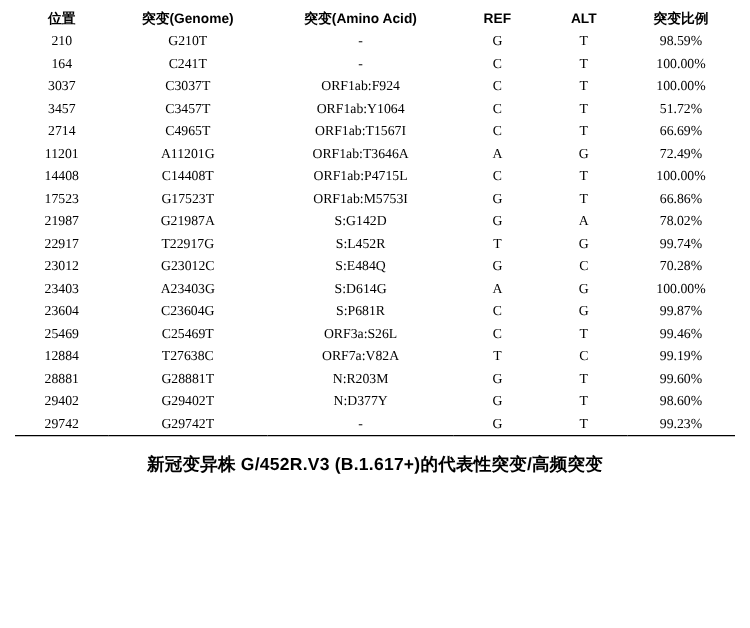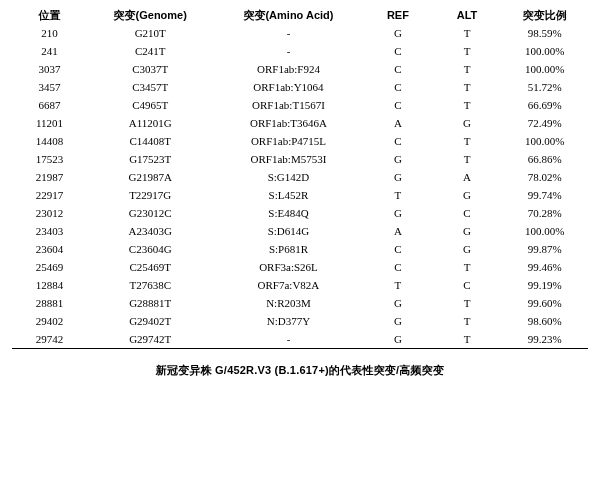--- a/index.html
+++ b/index.html
@@ -59,21 +59,21 @@
   col.c-ref { width: 12%; }
   col.c-alt { width: 12%; }
   col.c-frq { width: 15%; }
 
   .caption {
     width: 576px;
     margin: 0 auto;
     text-align: center;
     font-family: "Liberation Sans", sans-serif;
     font-weight: bold;
-    font-size: 11px;
+    font-size: 14px;
     padding-top: 14px;
     letter-spacing: 0.2px;
   }
   .hdr-cn {
     font-family: "Liberation Sans", sans-serif;
   }
 </style>
 </head>
 <body>
 
@@ -101,21 +101,21 @@
     <tbody>
       <tr>
         <td>210</td>
         <td>G210T</td>
         <td>-</td>
         <td>G</td>
         <td>T</td>
         <td>98.59%</td>
       </tr>
       <tr>
-        <td>241</td>
+        <td>164</td>
         <td>C241T</td>
         <td>-</td>
         <td>C</td>
         <td>T</td>
         <td>100.00%</td>
       </tr>
       <tr>
         <td>3037</td>
         <td>C3037T</td>
         <td>ORF1ab:F924</td>
@@ -125,21 +125,21 @@
       </tr>
       <tr>
         <td>3457</td>
         <td>C3457T</td>
         <td>ORF1ab:Y1064</td>
         <td>C</td>
         <td>T</td>
         <td>51.72%</td>
       </tr>
       <tr>
-        <td>6687</td>
+        <td>2714</td>
         <td>C4965T</td>
         <td>ORF1ab:T1567I</td>
         <td>C</td>
         <td>T</td>
         <td>66.69%</td>
       </tr>
       <tr>
         <td>11201</td>
         <td>A11201G</td>
         <td>ORF1ab:T3646A</td>

